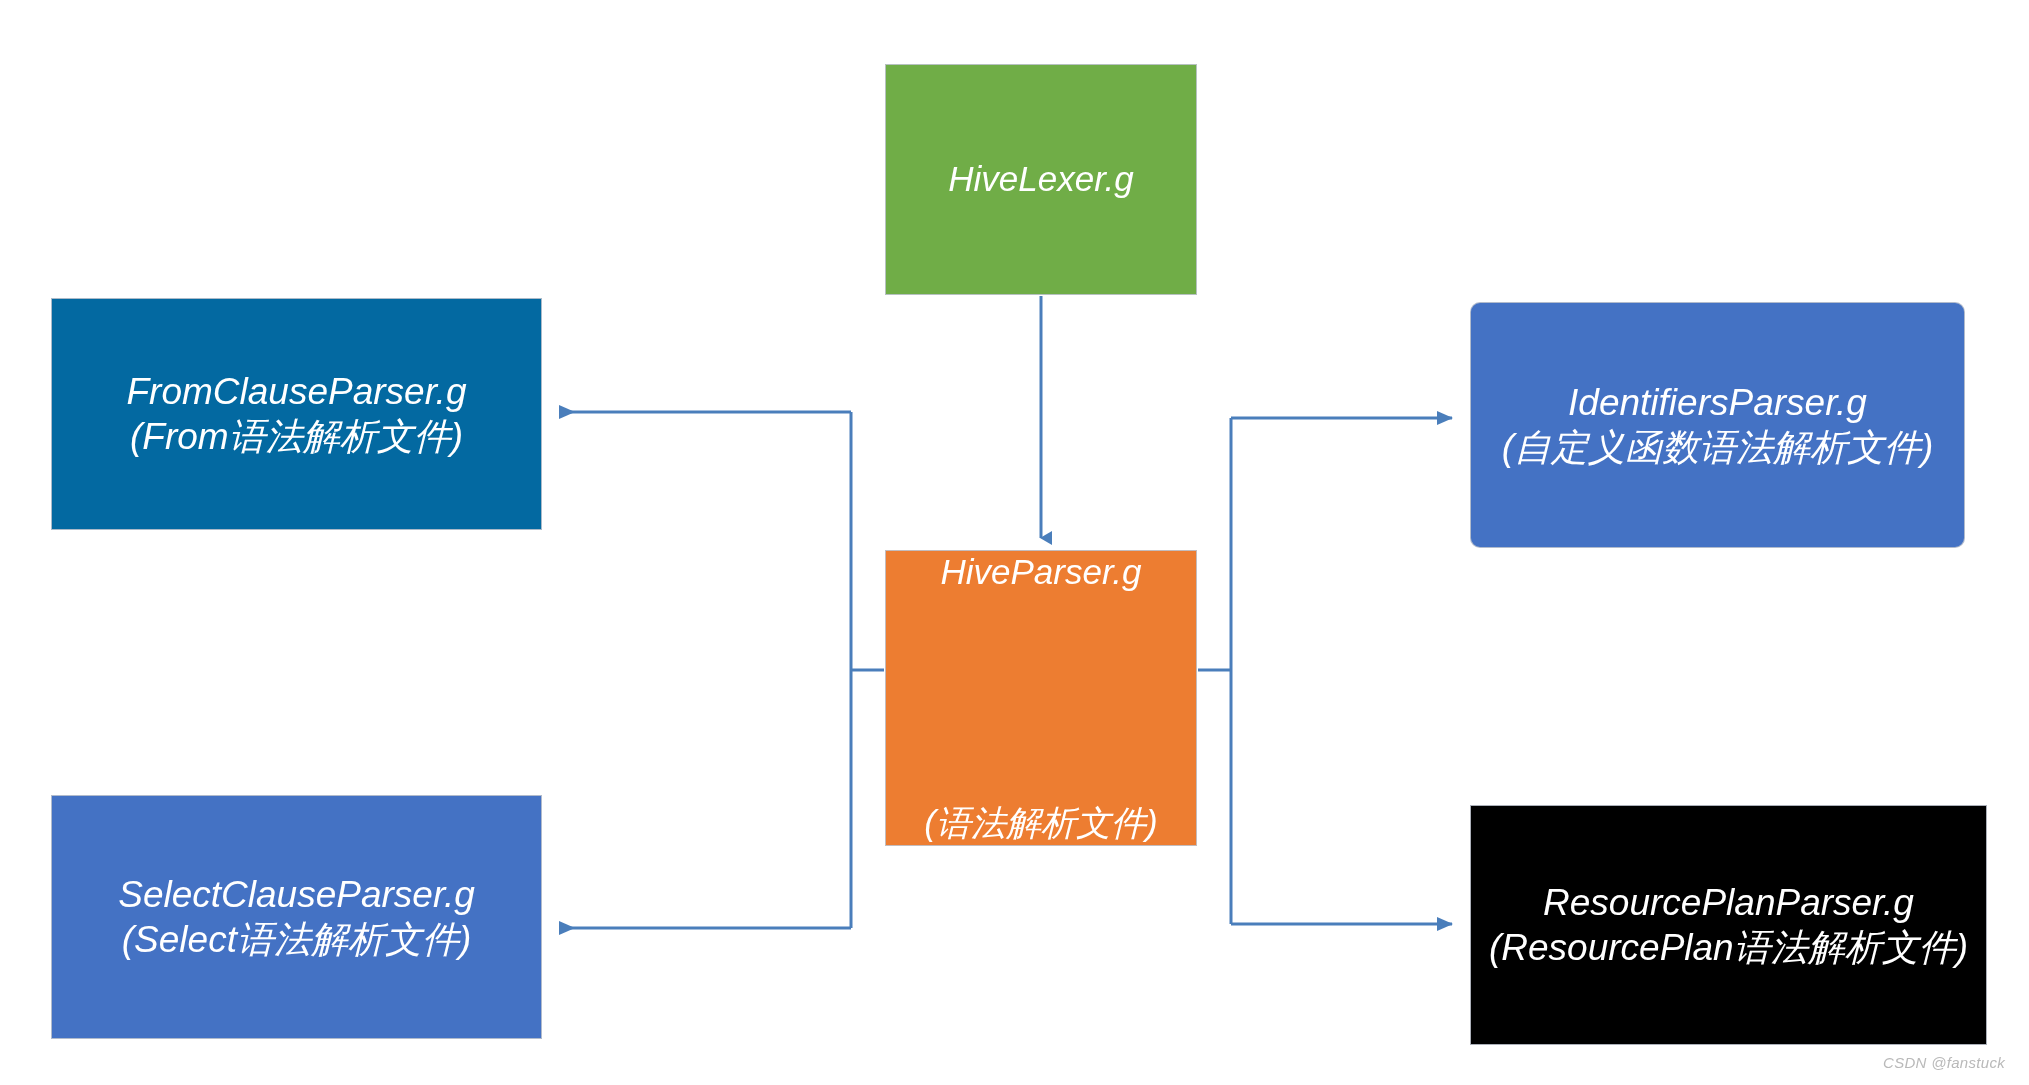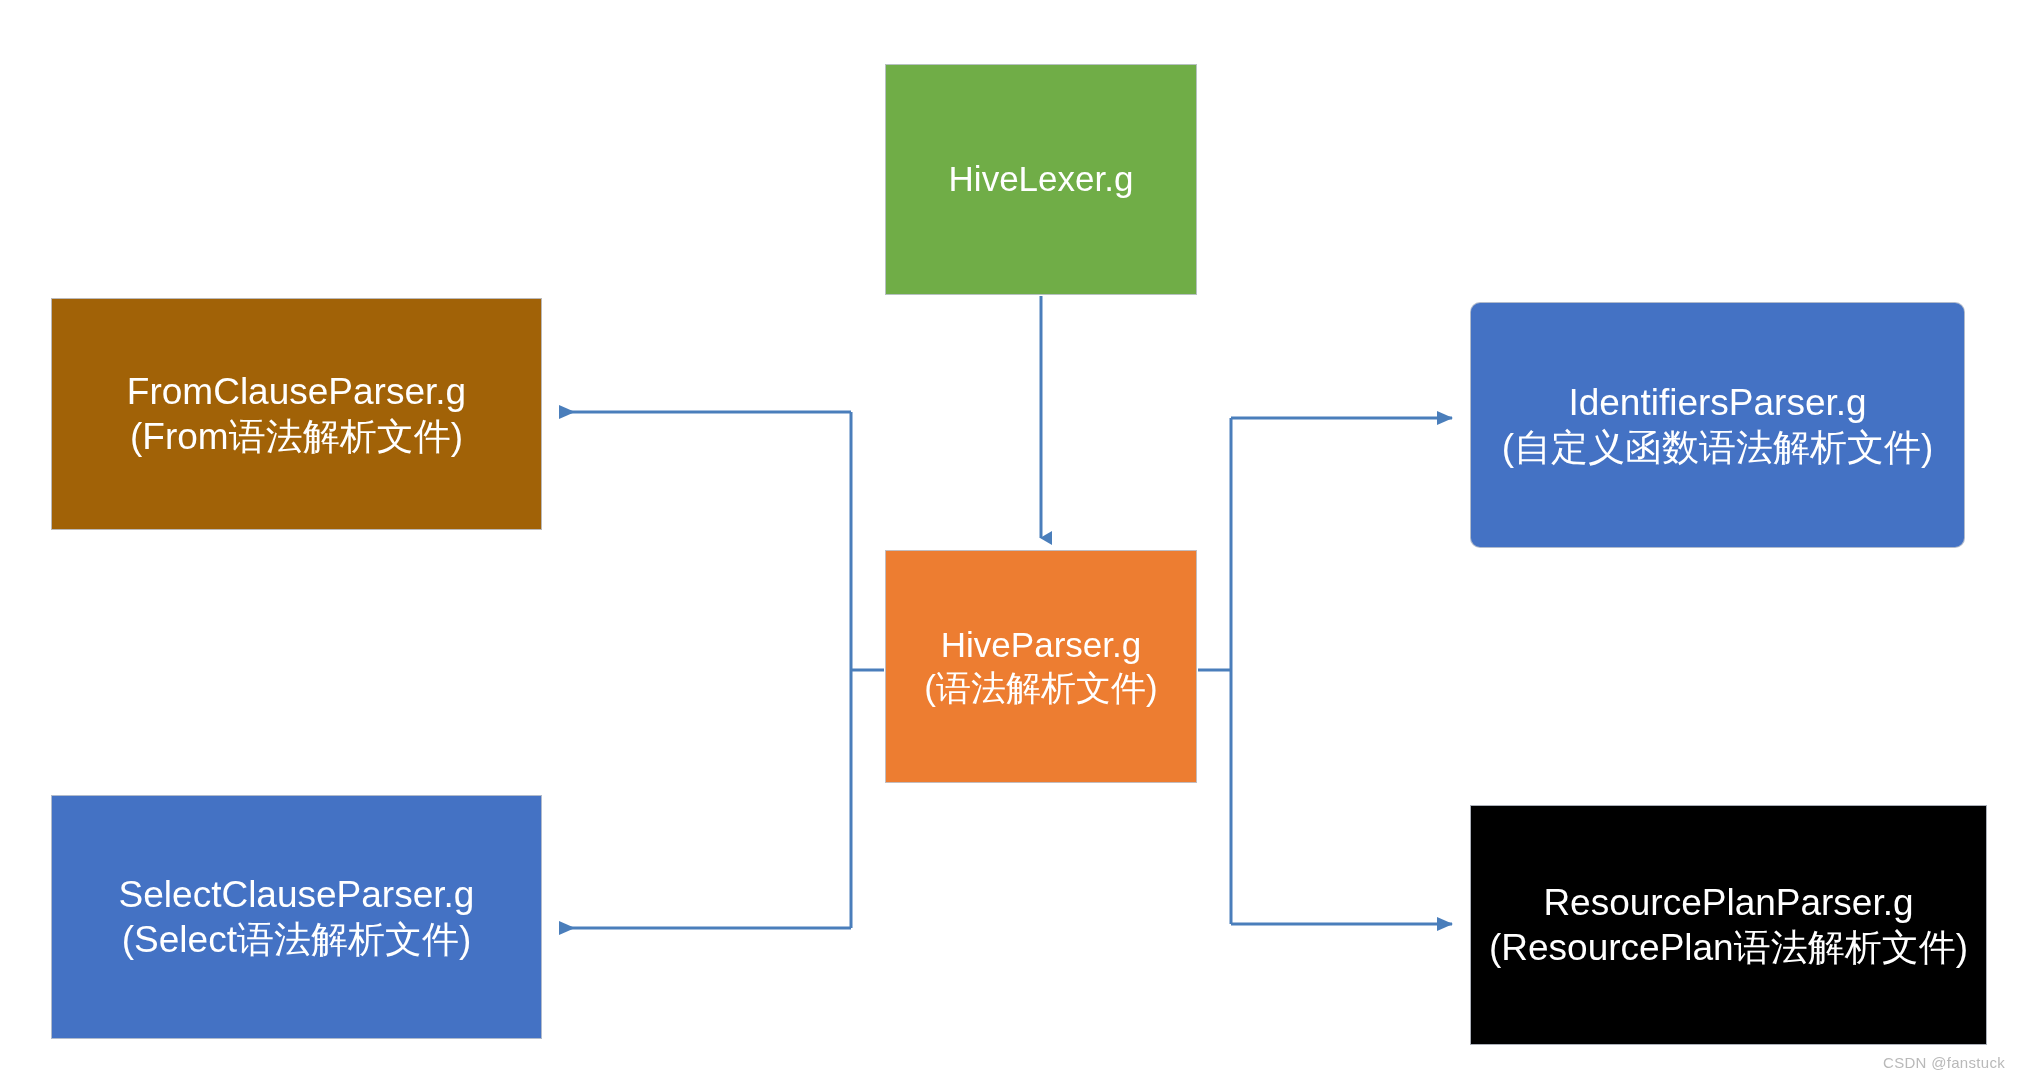--- a/index.html
+++ b/index.html
@@ -11,20 +11,21 @@
     width: 2029px;
     height: 1085px;
     font-family: "Liberation Sans", "DejaVu Sans", sans-serif;
     overflow: hidden;
   }
   #canvas {
     position: relative;
     width: 2029px;
     height: 1085px;
     background: #ffffff;
+    font-style: italic;
   }
   #wires {
     position: absolute;
     left: 0;
     top: 0;
     width: 2029px;
     height: 1085px;
     pointer-events: none;
   }
   .node {
@@ -94,26 +95,26 @@
 
     <path d="M 1231 418 L 1452 418" fill="none" stroke="#4a7ebb" stroke-width="3" marker-end="url(#arrow-right)"></path>
 
     <path d="M 1231 924 L 1452 924" fill="none" stroke="#4a7ebb" stroke-width="3" marker-end="url(#arrow-right)"></path>
   </svg>
 
   <div class="node" id="node-hive-lexer" style="left: 885px; top: 64px; width: 312px; height: 231px; background: rgb(112, 173, 71);">
     <span class="line l1">HiveLexer.g</span>
   </div>
 
-  <div class="node" id="node-hive-parser" style="left: 885px; top: 550px; width: 312px; height: 233px; background: rgb(237, 125, 49);">
+  <div class="node" id="node-hive-parser" style="left: 885px; top: 550px; width: 312px; height: 296px; background: rgb(237, 125, 49); justify-content: space-between;">
     <span class="line l1">HiveParser.g</span>
     <span class="line l2">(语法解析文件)</span>
   </div>
 
-  <div class="node big" id="node-from-clause-parser" style="left: 51px; top: 298px; width: 491px; height: 232px; background: #a16207;">
+  <div class="node big" id="node-from-clause-parser" style="left: 51px; top: 298px; width: 491px; height: 232px; background: #0369a1;">
     <span class="line l1">FromClauseParser.g</span>
     <span class="line l2">(From语法解析文件)</span>
   </div>
 
   <div class="node big" id="node-select-clause-parser" style="left: 51px; top: 767px; width: 491px; height: 244px; background: rgb(68, 114, 196); margin-top: 28px;">
     <span class="line l1">SelectClauseParser.g</span>
     <span class="line l2">(Select语法解析文件)</span>
   </div>
 
   <div class="node big" id="node-identifiers-parser" style="left: 1470px; top: 302px; width: 495px; height: 246px; background: rgb(68, 114, 196); border-radius: 10px;">

